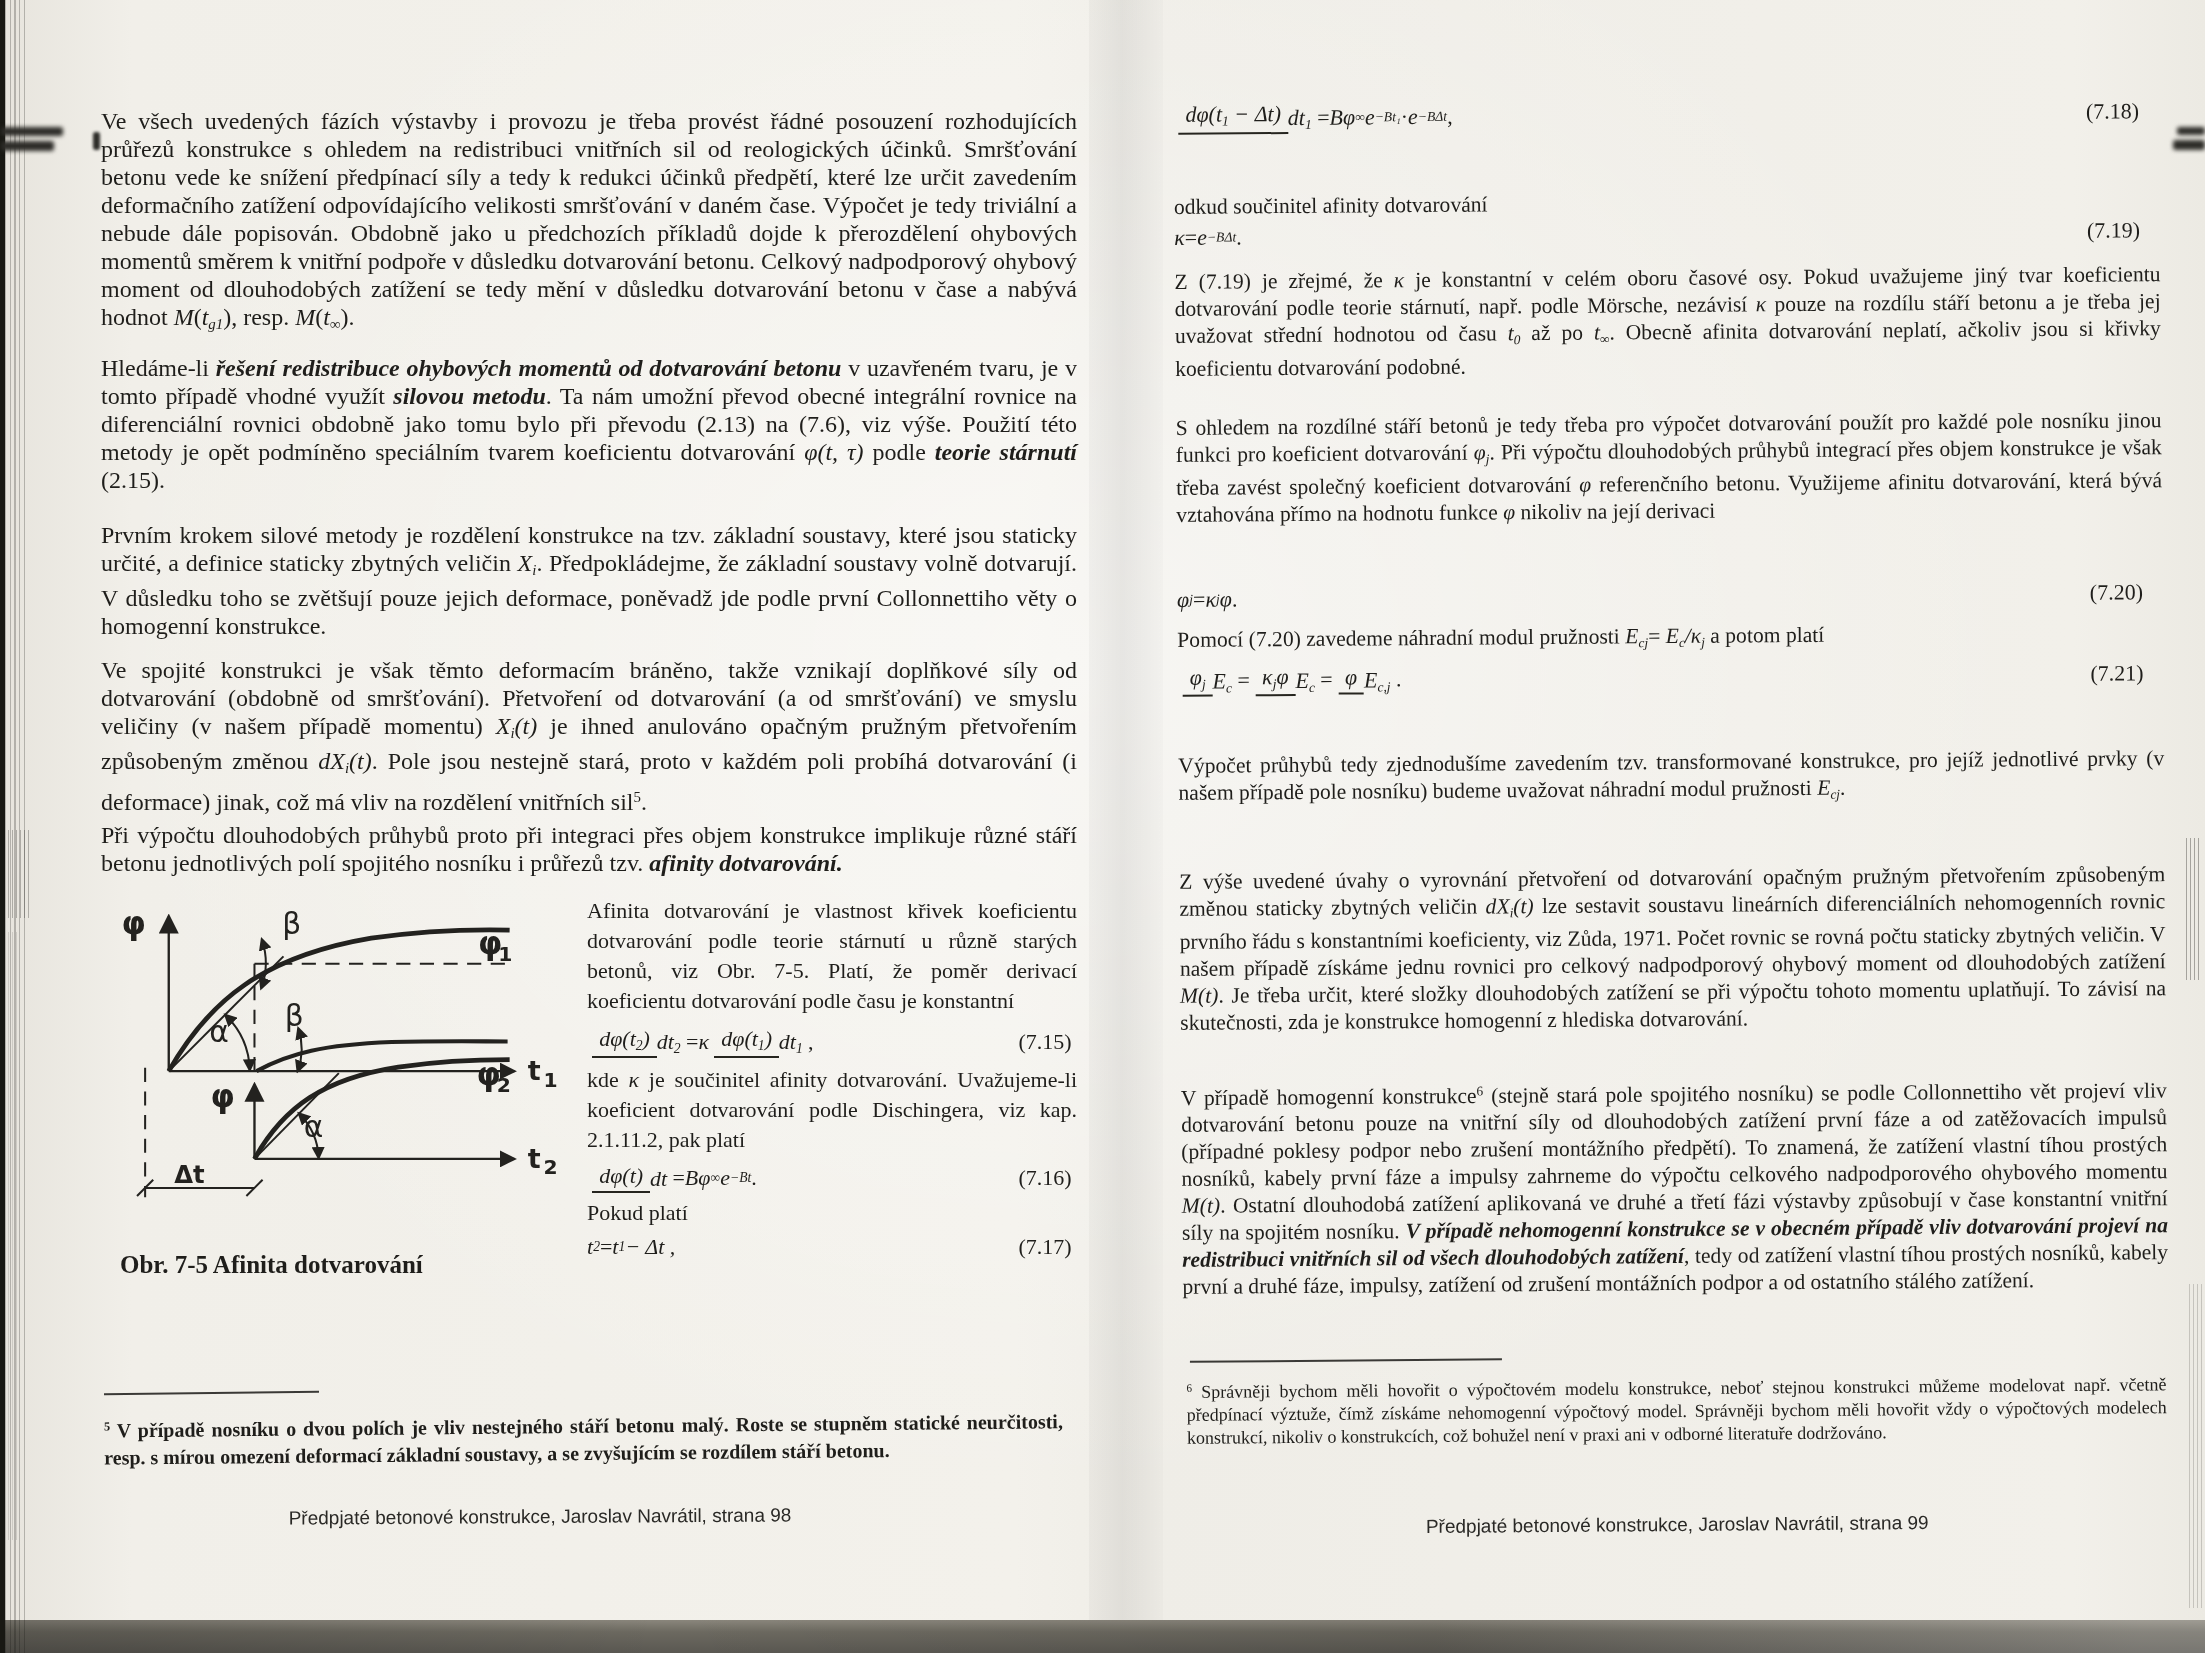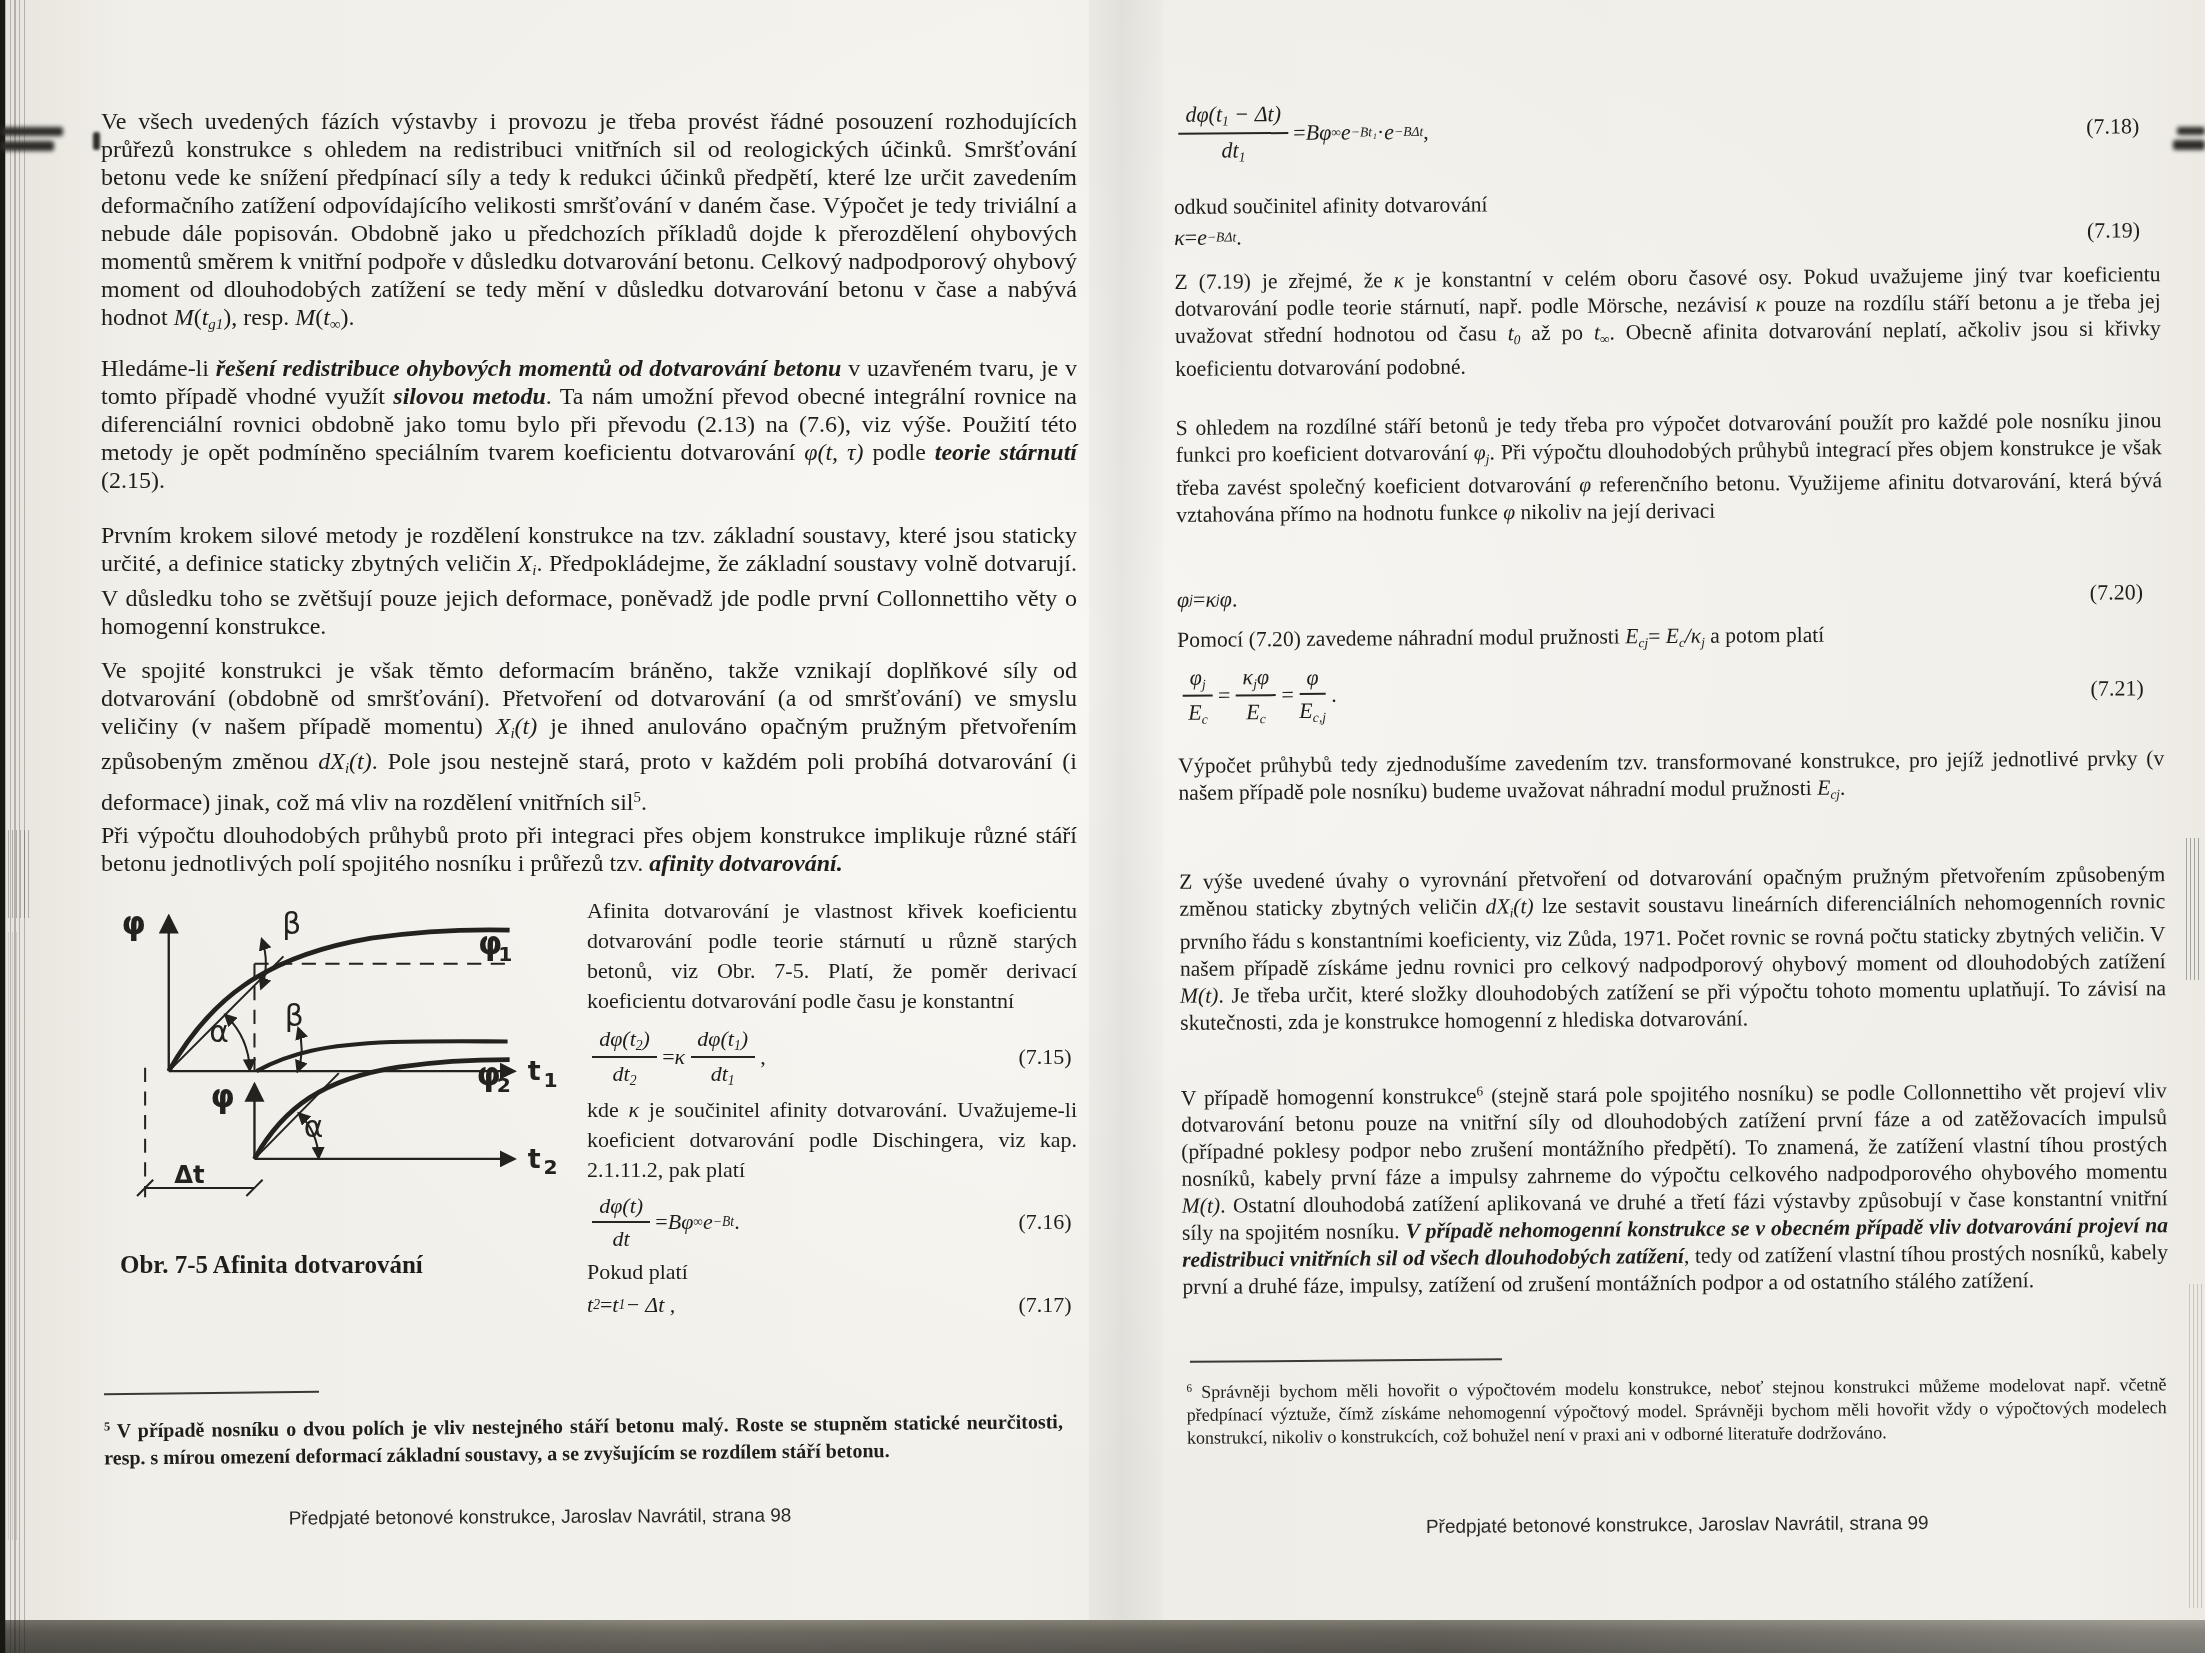--- a/index.html
+++ b/index.html
@@ -10,21 +10,21 @@
       linear-gradient(90deg,#e7e4dd 0%,#f1efe9 6%,#f3f1eb 46%,#efede7 52%,#f2f0ea 94%,#eceae3 100%),
       #f1efe9;
     font-family:"Liberation Serif","DejaVu Serif",serif;
     color:#1f1e1b;
   }
   
   .st-i{font-style:italic}
   .st-b{font-weight:bold}
   .st-sub{font-size:0.62em;vertical-align:-0.3em;letter-spacing:0;}
   .st-sup{font-size:0.62em;vertical-align:0.55em;}
-  .frac{display:inline-flex;flex-direction:column;align-items:center;vertical-align:middle;margin:0 5.4px;line-height:1.15;}
+  .frac{display:inline-flex;flex-direction:row;align-items:center;vertical-align:middle;margin:0 5.4px;line-height:1.15;}
   .frac .ftop{padding:0 6.8px 2.7px;border-bottom:2px solid #26251f;}
   .frac .fbot{padding-top:2.7px;}
   
   .page{position:absolute;top:95px;}
   .page-left{left:101px;width:976px;height:1527px;}
   .page-right{left:1179px;width:986px;height:1527px;transform:rotate(-0.45deg);}
   .par{position:absolute;text-align:justify;}
   .lp-par{font-size:24px;line-height:28px;width:976px;}
   .rp-par{font-size:21.6px;line-height:27px;width:986px;}
   .col-par{font-size:22px;line-height:30px;width:490px;text-align:justify;}

